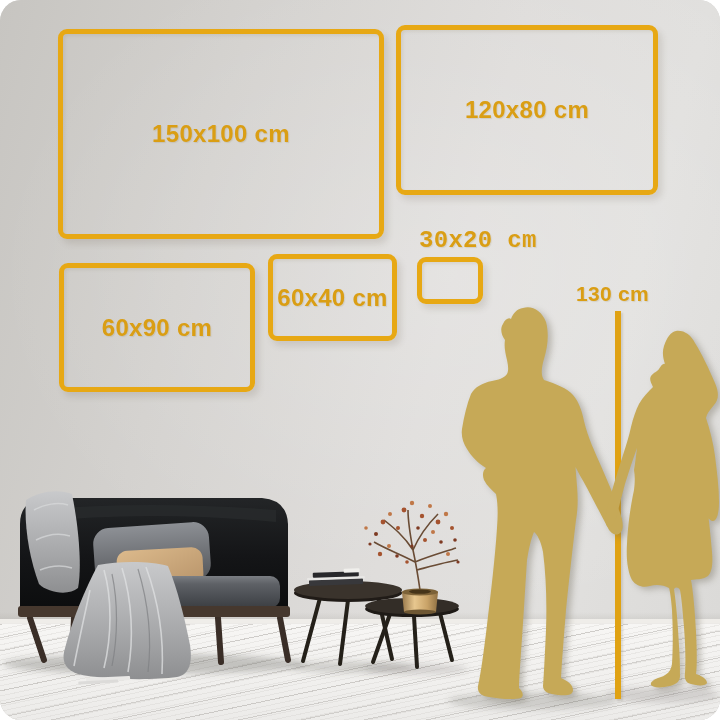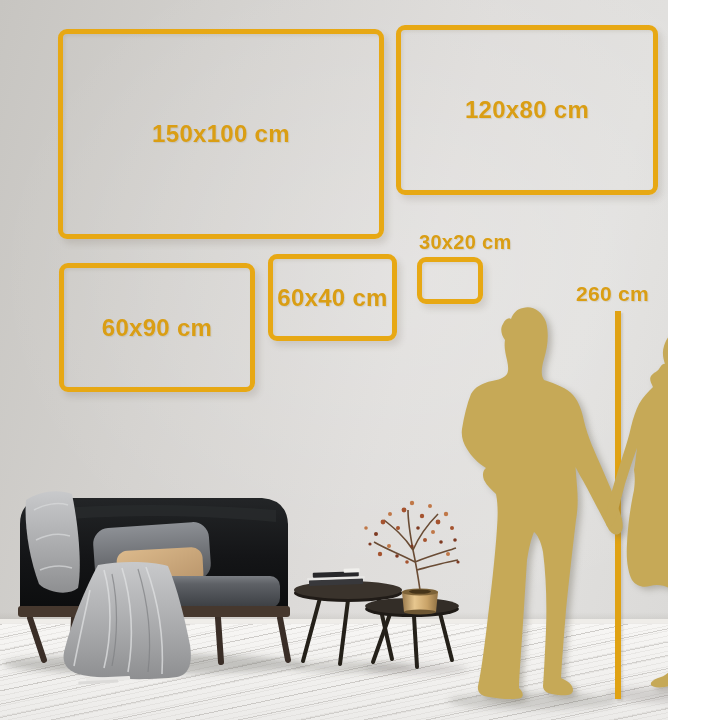--- a/index.html
+++ b/index.html
@@ -1,40 +1,40 @@
 <!DOCTYPE html>
 <html style="--gold: #E7A814; --gold-text: #DA9E14; --sil: #C6A957; --line: #E0A213; --wall: #D8D6D3; --floor: #F1F0EE;"><head>
 <meta charset="utf-8">
 <style>
   :root{
     --gold:#E7A814; --gold-text:#DA9E14; --sil:#C6A957; --line:#E0A213;
     --wall:#D8D6D3; --floor:#F1F0EE;
   }
   html,body{margin:0;padding:0;}
   body{font-family:"Liberation Sans","DejaVu Sans",sans-serif;}
-  .stage{position:relative;width:668px;height:720px;overflow:hidden;background:var(--wall);}
+  .stage{position:relative;width:720px;height:720px;overflow:hidden;background:var(--wall);border-radius:21px;}
   .wall{position:absolute;inset:0;
     background:
       radial-gradient(90% 70% at 62% 38%, rgba(255,255,255,.22), rgba(255,255,255,0) 70%),
       linear-gradient(105deg,#c7c5c1 0%,#d3d1ce 28%,#dedcda 58%,#e1e0de 78%,#dad9d7 100%);}
   .floor{position:absolute;left:0;top:622px;width:720px;height:98px;
     background:
       repeating-linear-gradient(168deg, rgba(183,180,176,.55) 0 1px, rgba(0,0,0,0) 1px 13px),
       repeating-linear-gradient(168deg, rgba(200,197,193,.25) 0 1px, rgba(0,0,0,0) 1px 5px),
       linear-gradient(#f7f6f4,#ecebe9);
     border-top:2px solid #eceae7;}
   .wall-base-shadow{position:absolute;left:0;top:612px;width:720px;height:10px;
     background:linear-gradient(rgba(120,115,106,0), rgba(120,115,106,.14));}
   .frames-layer,.scene,.people{position:absolute;left:0;top:0;}
   .frame{position:absolute;box-sizing:border-box;border:5px solid var(--gold);border-radius:9px;
     box-shadow:4px 5px 6px rgba(105,95,75,.16), inset 2px 2px 3px rgba(110,95,60,.10);
     display:flex;align-items:center;justify-content:center;}
   .frame-label{color:var(--gold-text);font-weight:800;font-size:24px;letter-spacing:.3px;
     white-space:nowrap;text-shadow:1px 1px 1px rgba(120,100,40,.15);}
-  .frame.label-outside .frame-label{position:absolute;left:-3px;bottom:calc(100% + 8px);font-size:20px;}
+  .frame.label-outside .frame-label{position:absolute;left:-3px;bottom:calc(100% + 8px);font-size:24px;font-family:Liberation Mono, monospace;}
   .height-line{position:absolute;left:615px;top:311px;width:6px;height:388px;background:var(--line);
     box-shadow:2px 2px 2px rgba(110,100,70,.18);}
   .height-label{position:absolute;left:576px;top:282px;color:var(--gold-text);
     font-weight:800;font-size:21px;letter-spacing:.3px;white-space:nowrap;
     text-shadow:1px 1px 1px rgba(120,100,40,.15);}
   svg{display:block;}
   .people{left:440px;top:280px;}
   .scene{top:470px;}
 </style>
 </head>
@@ -186,21 +186,21 @@
       </div>
       <div class="frame" style="left: 268px; top: 254px; width: 129px; height: 87px;">
         <span class="frame-label">60x40 cm</span>
       </div>
       <div class="frame label-outside" style="left: 417px; top: 257px; width: 66px; height: 47px;">
         <span class="frame-label">30x20 cm</span>
       </div>
     </div>
 
   <div class="height-line"></div>
-  <div class="height-label">260 cm</div>
+  <div class="height-label">130 cm</div>
 
   <svg class="people" width="280" height="440" viewBox="0 0 280 440">
     <g style="filter:drop-shadow(4px 3px 3px rgba(110,104,90,.38))">
       <path fill="var(--sil)" d="M83,28 C92,25 102,31 106,42 C109,53 108,66 104,79 C101,89 101,96 104,100 C116,104 127,108 133,115 C139,122 142,131 144,141 C148,158 155,172 161,186 C168,202 174,216 179,230 C183,240 184,248 181,252 C177,257 171,254 168,248 C161,235 154,221 147,208 C142,199 138,192 135,186 C134,181 134,174 134,168 C135,180 136,194 137,206 C138,218 138,228 136,240 C133,265 129,300 126,330 C124,355 122,380 121,398 C128,401 133,405 133,410 C133,415 127,416 118,415 C109,414 103,412 103,406 C104,392 105,372 106,350 C107,322 106,295 103,272 C101,261 97,254 94,252 C91,259 89,268 87,280 C85,310 83,345 81,372 C80,388 79,400 79,408 C83,412 84,416 81,418 C74,420 60,419 49,417 C41,416 37,412 38,406 C41,392 44,370 47,345 C51,312 55,278 57,248 C58,235 58,224 56,214 C52,210 47,206 44,200 C42,195 43,190 46,188 C38,183 31,176 27,169 C23,163 21,156 22,149 C24,136 27,124 31,114 C35,107 42,103 52,101 C58,100 64,98 67,94 C69,90 68,85 67,80 C65,72 64,66 65,60 C61,55 60,48 63,44 C65,39 69,37 71,39 C73,33 77,29 83,28 Z"></path>
       <path fill="var(--sil)" d="M236,51 C244,50 251,55 255,63 C262,74 269,89 275,103 C279,112 279,120 274,125 C270,130 267,133 266,138 C270,150 273,162 275,176 C277,192 279,208 279,222 C279,233 277,242 272,241 C267,239 264,230 262,219 C259,204 257,190 256,176 C255,169 255,163 256,158 C259,171 261,186 263,200 C267,222 270,248 272,272 C273,284 272,292 268,296 C262,300 256,299 251,300 C253,310 255,332 256,352 C257,372 257,386 256,394 C262,396 267,399 267,403 C266,406 258,406 251,404 C246,403 244,399 245,393 C246,378 245,356 243,336 C242,324 241,315 240,310 C238,307 236,307 234,309 C236,322 238,344 239,366 C240,380 240,390 240,396 C240,401 237,404 230,406 C222,408 213,408 211,405 C210,402 214,399 221,397 C227,395 231,391 232,384 C233,368 233,348 232,330 C231,318 230,311 229,308 C224,305 216,304 210,306 C203,308 196,306 192,300 C188,292 186,280 187,264 C188,243 191,224 194,210 C195,202 195,196 194,190 C195,184 196,176 197,168 C193,179 189,191 185,204 C182,215 179,226 177,235 C174,244 170,250 167,246 C164,241 166,232 169,222 C173,206 178,190 183,175 C186,166 189,156 191,147 C193,138 196,130 199,124 C203,117 208,112 213,107 C211,103 209,99 211,96 C214,92 217,92 219,89 C221,86 223,83 225,84 C223,78 222,72 224,66 C227,57 231,52 236,51 Z"></path>
     </g>
   </svg>
 
 </div>
 

